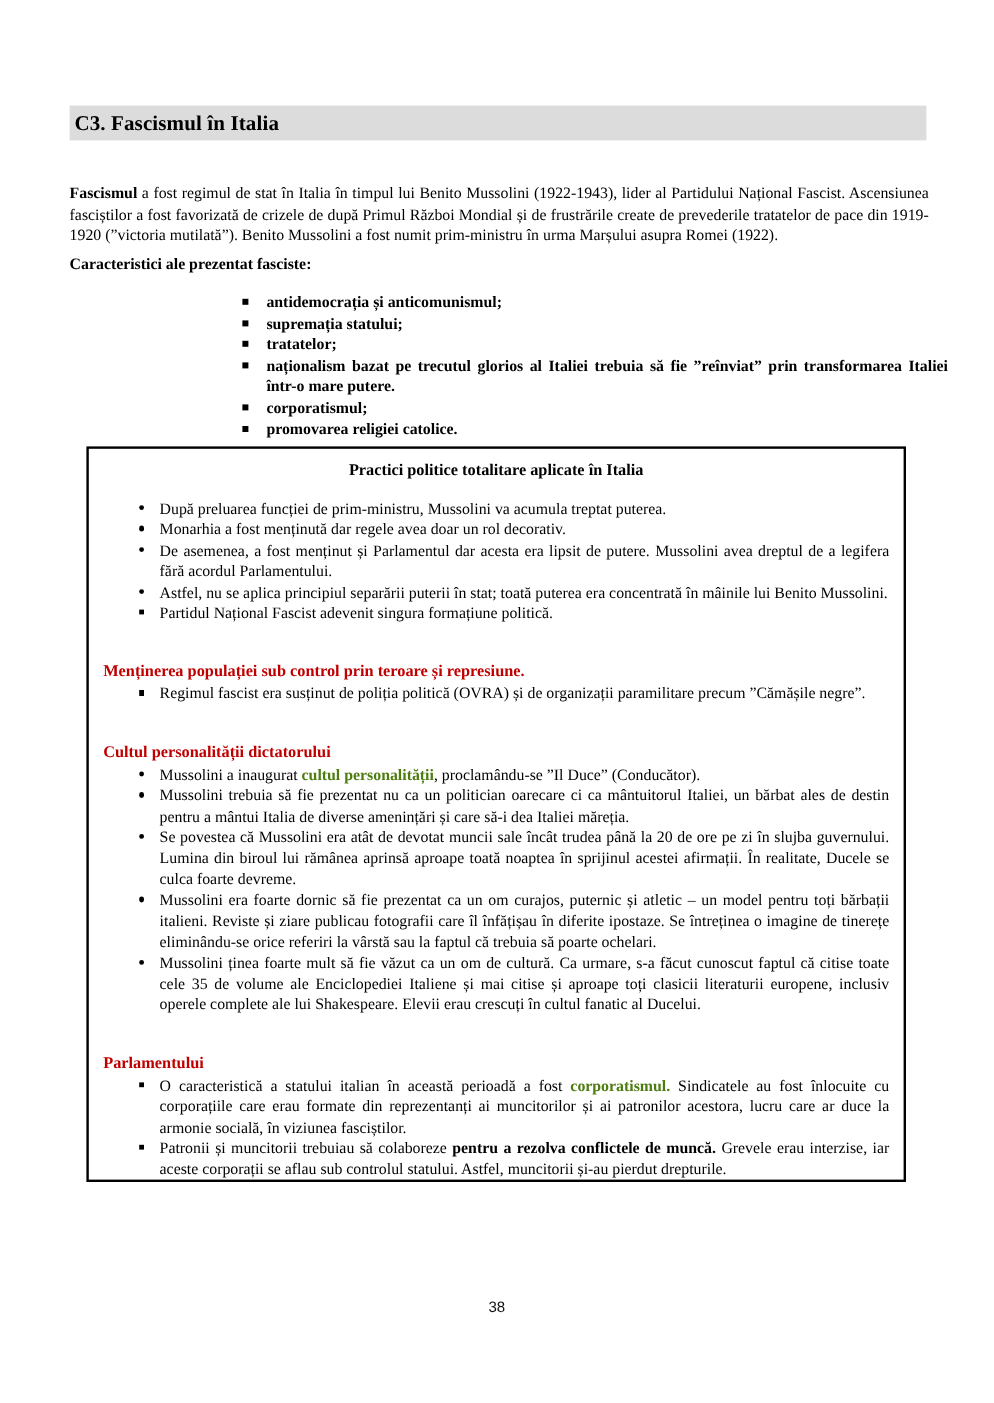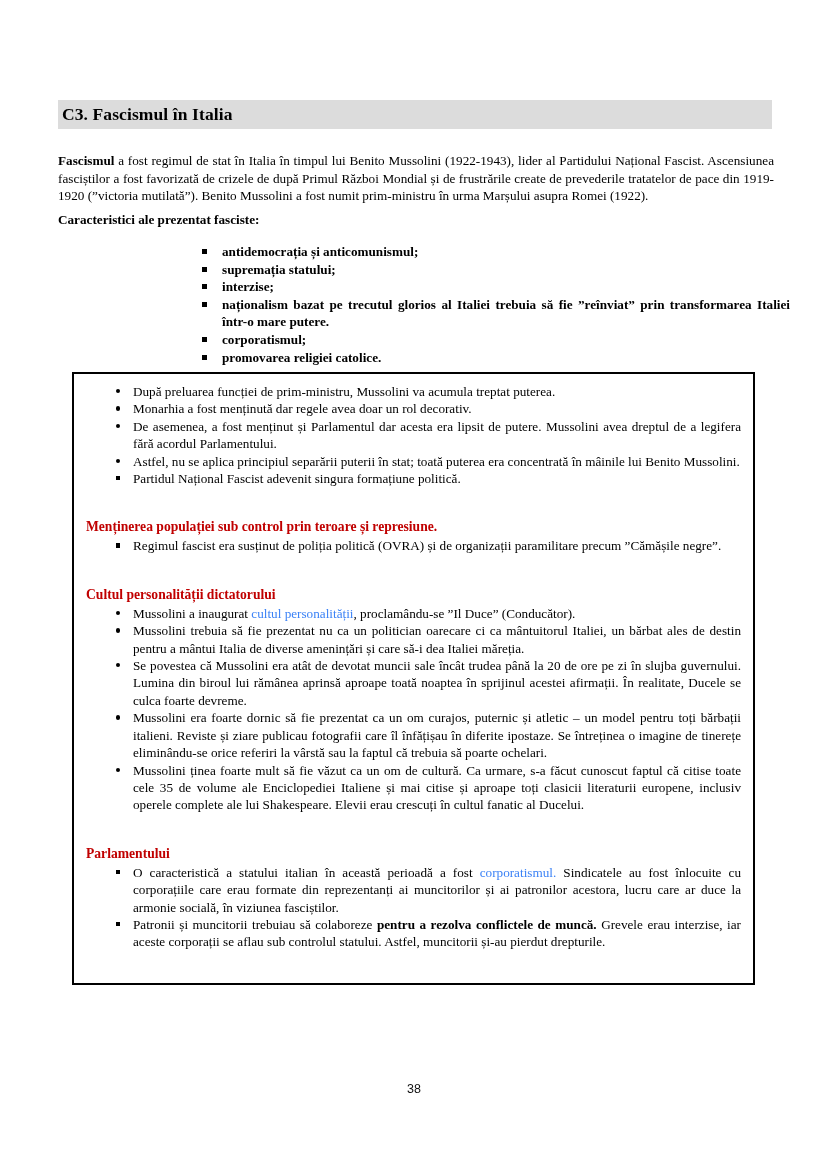--- a/index.html
+++ b/index.html
@@ -22,21 +22,21 @@
     width: 828px;
     height: 1169px;
     box-sizing: border-box;
     padding: 0;
   }
 
   
   .section-band {
     position: absolute;
     left: 58px;
-    top: 100px;
+    top: 88px;
     width: 714px;
     background: #dcdcdc;
     padding: 4px 4px 5px 4px;
     box-sizing: border-box;
   }
   .section-band-title {
     font-family: "Liberation Serif", "DejaVu Serif", serif;
     font-size: 17.5px;
     font-weight: bold;
     line-height: 1.15;
@@ -147,22 +147,22 @@
   }
   .box-list li .sq {
     position: absolute;
     left: 30px;
     top: 6px;
     width: 4.4px;
     height: 4.4px;
     background: #000;
   }
   .red-inline {
-    color: #3b82f6;
-    font-weight: normal;
+    color: #4d7c0f;
+    font-weight: bold;
   }
   .bold-inline { font-weight: bold; }
 
   
   .page-number {
     position: absolute;
     left: 0;
     top: 1082px;
     width: 828px;
     text-align: center;
@@ -181,27 +181,28 @@
   </div>
 
   <p class="intro">
     <b>Fascismul</b><span> a fost regimul de stat în Italia în timpul lui Benito Mussolini (1922-1943), lider al Partidului Național Fascist. Ascensiunea fasciștilor a fost favorizată de crizele de după Primul Război Mondial și de  frustrările create de prevederile tratatelor de pace din 1919-1920 (”victoria mutilată”).  Benito Mussolini a fost numit prim-ministru în urma Marșului asupra Romei (1922).</span>
   </p>
 
   <div class="charac-title">Caracteristici ale prezentat fasciste:</div>
   <ul class="charac-list" id="charac-list">
       <li><span class="sq"></span><span>antidemocrația și anticomunismul;</span></li>
       <li><span class="sq"></span><span>supremația statului;</span></li>
-      <li><span class="sq"></span><span>interzise;</span></li>
+      <li><span class="sq"></span><span>tratatelor;</span></li>
       <li><span class="sq"></span><span>naționalism bazat pe trecutul glorios al Italiei trebuia să fie ”reînviat” prin transformarea Italiei într-o mare putere.</span></li>
       <li><span class="sq"></span><span>corporatismul;</span></li>
       <li><span class="sq"></span><span>promovarea religiei catolice.</span></li>
     </ul>
 
   <div class="frame">
+    <div class="frame-title">Practici politice totalitare aplicate în Italia</div>
     <div id="box-sections">
         <ul class="box-list">
           <li><span class="dot"></span><span>După preluarea funcției de prim-ministru,  Mussolini  va acumula treptat puterea.</span></li>
           <li><span class="dot"></span><span>Monarhia a fost menținută dar regele avea doar un rol decorativ.</span></li>
           <li><span class="dot"></span><span>De asemenea, a fost menținut și Parlamentul dar acesta era lipsit de putere. Mussolini avea dreptul de a legifera fără acordul Parlamentului.</span></li>
           <li><span class="dot"></span><span> Astfel, nu se aplica principiul separării puterii în stat; toată puterea era concentrată în mâinile lui Benito Mussolini.</span></li>
           <li><span class="sq"></span><span>Partidul Național Fascist adevenit singura formațiune politică.</span></li>
         </ul>
         <div class="red-head spaced">Menținerea populației sub control prin teroare și represiune.</div>
         <ul class="box-list">

